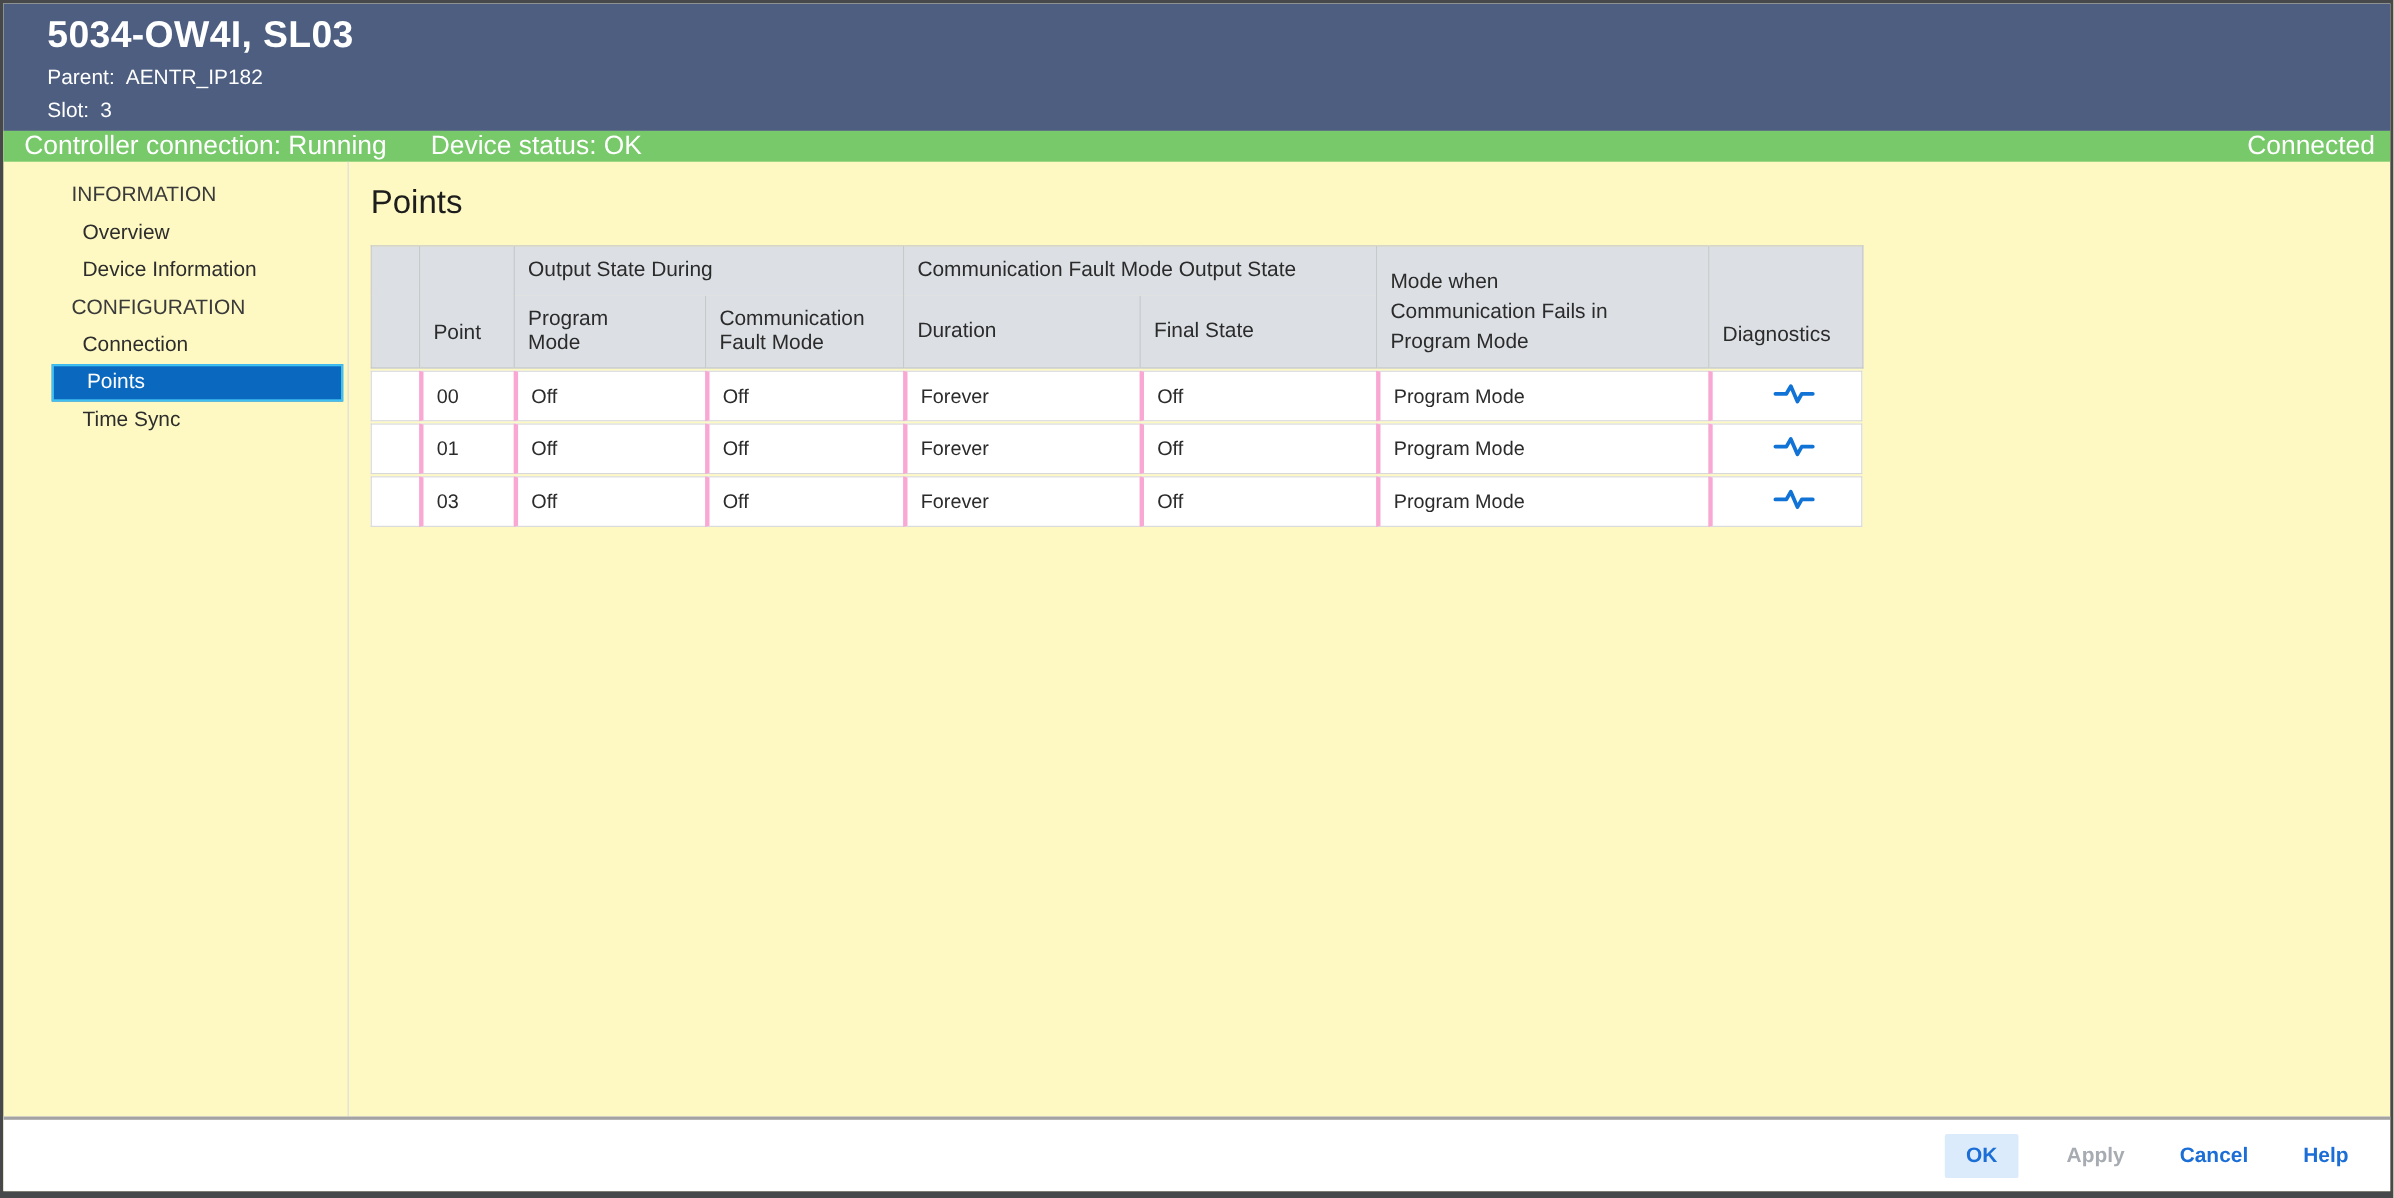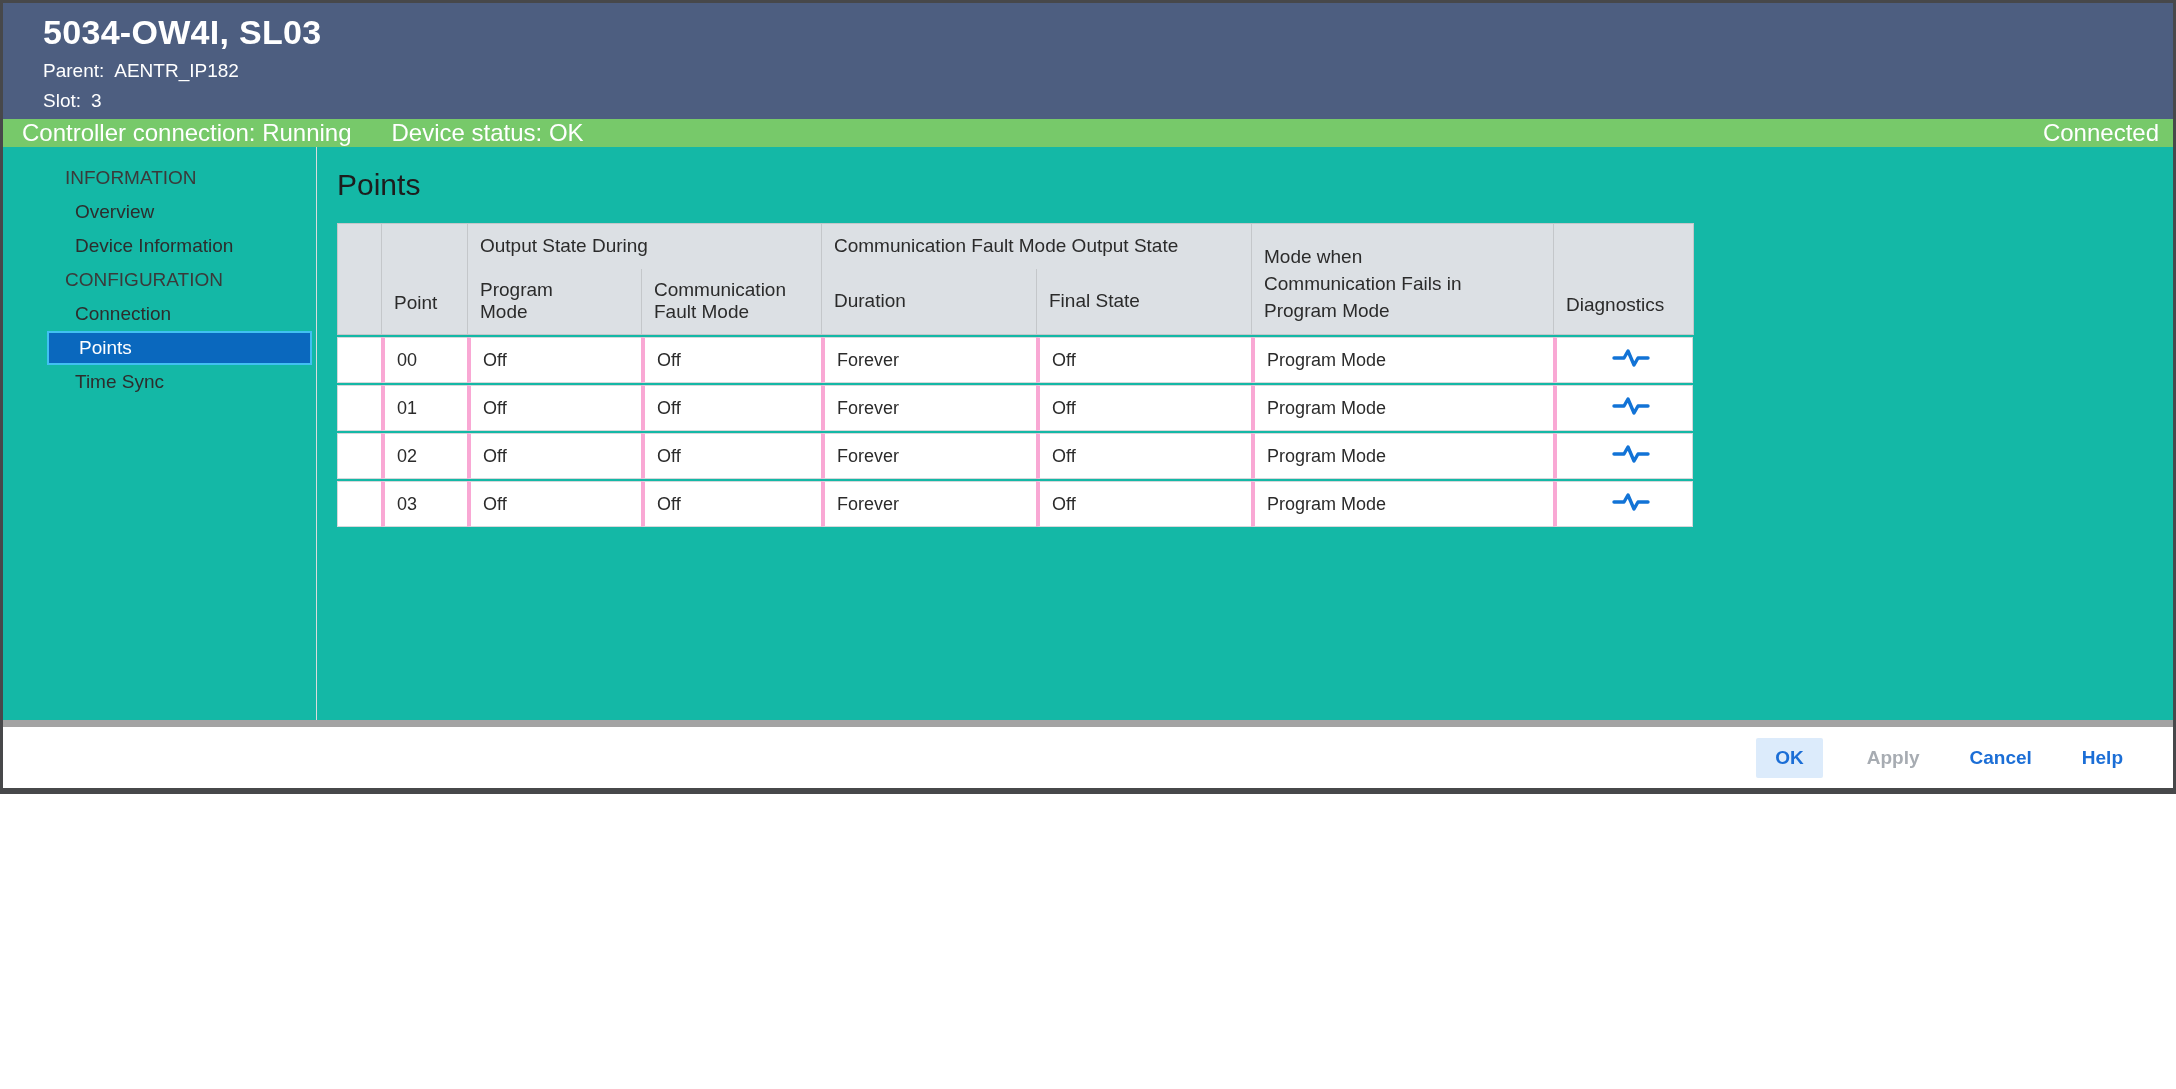--- a/index.html
+++ b/index.html
@@ -1,22 +1,22 @@
 <!DOCTYPE html>
 <html><head>
 <meta charset="utf-8">
 <style>
   * { margin:0; padding:0; box-sizing:border-box; }
   html,body { background:#ffffff; }
   body { font-family:"Liberation Sans", sans-serif; color:#2b2b2b; }
 
   .window {
-    width:2176px; height:794px;
+    width:2176px; height:1089px;
     border:3px solid #47484a; border-bottom-width:6px;
-    background:#14b8a6;
+    background:#fef9c3;
     display:flex; flex-direction:column;
     overflow:hidden;
   }
 
   
   .titlebar {
     flex:0 0 116px;
     background:#4d5e80;
     color:#fff;
     padding:10px 20px 0 40px;
@@ -100,24 +100,24 @@
   }
   table.bodytbl td:first-child { border-left:1px solid #d6d8da; }
   table.bodytbl td:last-child  { border-right:1px solid #d6d8da; }
   td.cell-point { background:#f2f2f2; }
   td.cell-diag { text-align:center; padding-left:0; }
   .diag-btn { background:none; border:none; cursor:pointer; display:inline-block; line-height:0; }
 
   
   .footer {
     flex:0 0 68px;
-    border-top:7px solid #a3a3a3;
+    border-top:3px solid #a3a3a3;
     display:flex; align-items:center; justify-content:flex-end;
     gap:38px;
-    padding-right:44px;
+    padding-right:32px;
     background:#fff;
   }
   .btn {
     background:none; border:none;
     font-family:"Liberation Sans", sans-serif;
     font-size:19px; font-weight:600;
     color:#1b6ed6; cursor:pointer;
     padding:9px 6px;
   }
   .btn-ok { background:#dcebfb; padding:9px 19px; border-radius:2px; }
@@ -237,38 +237,20 @@
       <button class="diag-btn">
         <span>
           <svg width="42" height="24" viewBox="0 0 42 24">
             <polyline points="4,12 14,12 18,5 24,19 28,12 38,12" fill="none" stroke="#1273d6" stroke-width="3.4" stroke-linecap="round" stroke-linejoin="round"></polyline>
           </svg>
         </span>
       </button>
     </td>
   </tr>
 
-  <tr>
-    <td></td>
-    <td class="cell-point">02</td>
-    <td>Off</td>
-    <td>Off</td>
-    <td>Forever</td>
-    <td>Off</td>
-    <td>Program Mode</td>
-    <td class="cell-diag">
-      <button class="diag-btn">
-        <span>
-          <svg width="42" height="24" viewBox="0 0 42 24">
-            <polyline points="4,12 14,12 18,5 24,19 28,12 38,12" fill="none" stroke="#1273d6" stroke-width="3.4" stroke-linecap="round" stroke-linejoin="round"></polyline>
-          </svg>
-        </span>
-      </button>
-    </td>
-  </tr>
 
   <tr>
     <td></td>
     <td class="cell-point">03</td>
     <td>Off</td>
     <td>Off</td>
     <td>Forever</td>
     <td>Off</td>
     <td>Program Mode</td>
     <td class="cell-diag">

